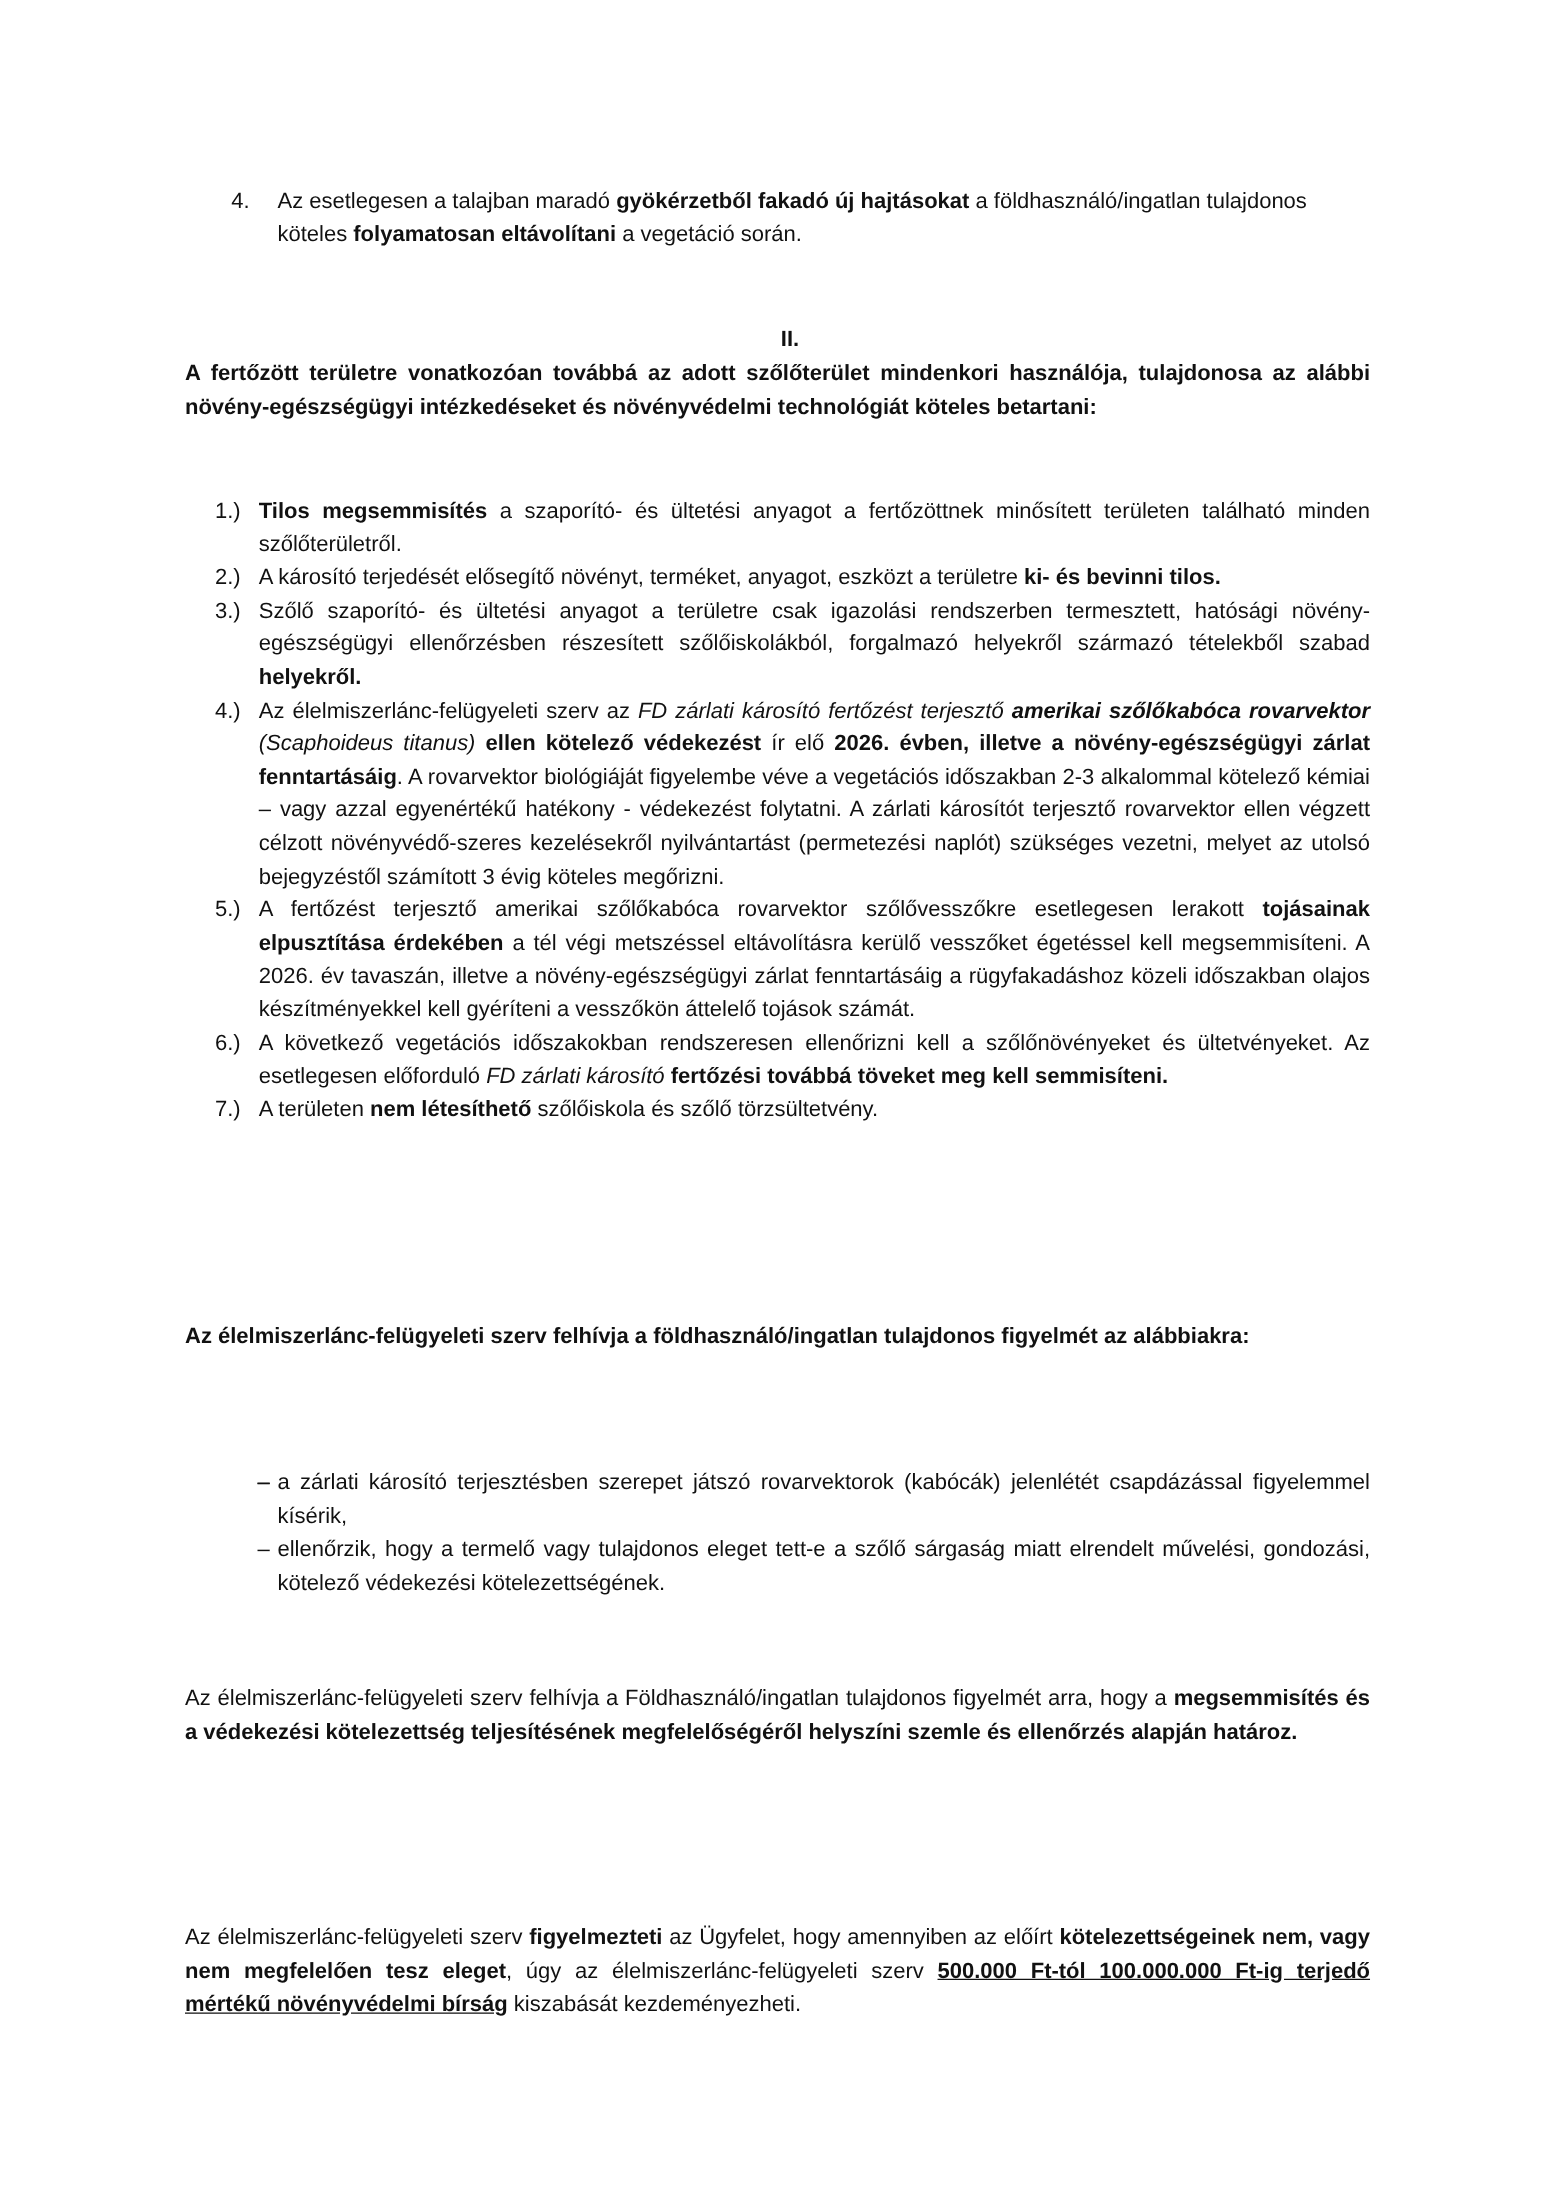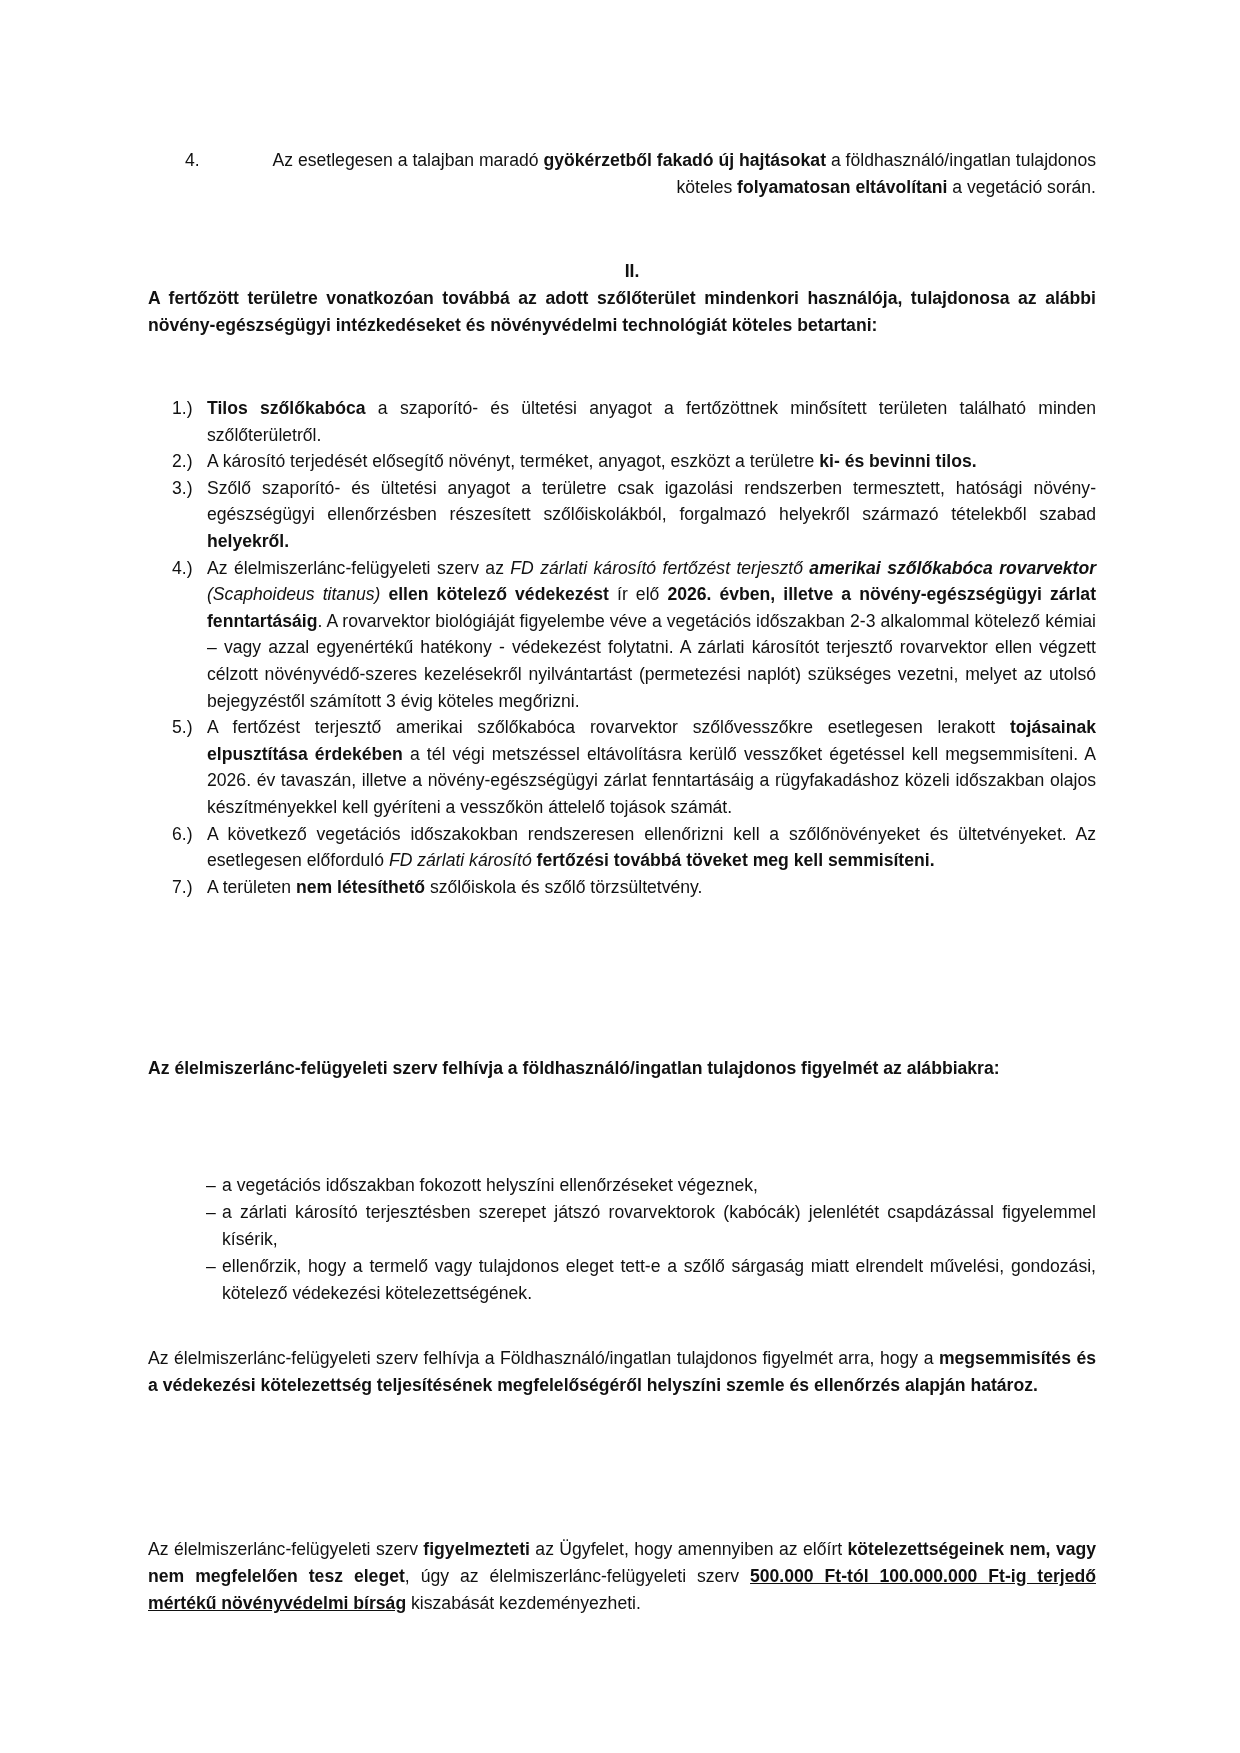--- a/index.html
+++ b/index.html
@@ -9,21 +9,21 @@
     font-size: 17.6px;
   }
   .page { position: absolute; left: 0; top: 0; width: 1240px; height: 1753px; }
   .block { position: absolute; left: 148px; width: 948px; line-height: 27px; text-align: justify; }
   b { font-weight: bold; }
   i { font-style: italic; }
 
   
   .top-item { position: absolute; top: 147px; left: 185px; width: 911px; line-height: 27px; }
   .top-item .num { position: absolute; left: 0; top: 0; }
-  .top-item .txt { margin-left: 37px; text-align: right; }
+  .top-item .txt { margin-left: 37px; text-align: left; }
 
   .section-num { position: absolute; top: 258px; left: 12px; width: 1240px; text-align: center; font-weight: bold; line-height: 27px; }
   .section-heading { top: 285px; font-weight: bold; }
 
   .numlist { position: absolute; top: 395px; left: 172px; width: 924px; }
   .numlist .li { position: relative; padding-left: 35px; line-height: 26.6px; text-align: justify; }
   .numlist .li .n { position: absolute; left: 0; top: 0; }
 
   .notice-heading { top: 1055px; font-weight: bold; }
   .intro { top: 1145px; }
@@ -44,21 +44,21 @@
     <span class="num">4.</span>
     <div class="txt"><span>Az esetlegesen a talajban maradó </span><b>gyökérzetből fakadó új hajtásokat</b><span> a földhasználó/ingatlan tulajdonos köteles </span><b>folyamatosan eltávolítani</b><span> a vegetáció során.</span></div>
   </div>
 
   <div class="section-num">II.</div>
   <div class="block section-heading">A fertőzött területre vonatkozóan továbbá az adott szőlőterület mindenkori használója, tulajdonosa az alábbi növény-egészségügyi intézkedéseket és növényvédelmi technológiát köteles betartani:</div>
 
   <div class="numlist">
     <div class="li">
       <span class="n">1.)</span>
-      <b>Tilos szőlőkabóca</b><span> a szaporító- és ültetési anyagot a fertőzöttnek minősített területen található minden szőlőterületről.</span>
+      <b>Tilos megsemmisítés</b><span> a szaporító- és ültetési anyagot a fertőzöttnek minősített területen található minden szőlőterületről.</span>
     </div>
     <div class="li">
       <span class="n">2.)</span>
       <span>A károsító terjedését elősegítő növényt, terméket, anyagot, eszközt a területre </span><b>ki- és bevinni tilos.</b>
     </div>
     <div class="li">
       <span class="n">3.)</span>
       <span>Szőlő szaporító- és ültetési anyagot a területre csak igazolási rendszerben termesztett, hatósági növény-egészségügyi ellenőrzésben részesített szőlőiskolákból, forgalmazó helyekről származó tételekből szabad </span><b>helyekről.</b>
     </div>
     <div class="li">
@@ -77,21 +77,20 @@
       <span class="n">7.)</span>
       <span>A területen </span><b>nem létesíthető</b><span> szőlőiskola és szőlő törzsültetvény.</span>
     </div>
   </div>
 
   <div class="block notice-heading">Az élelmiszerlánc-felügyeleti szerv felhívja a földhasználó/ingatlan tulajdonos figyelmét az alábbiakra:</div>
 
   <div class="dashlist">
     <div class="li">
       <span class="d">–</span>
-      <span>a vegetációs időszakban fokozott helyszíni ellenőrzéseket végeznek,</span>
     </div>
     <div class="li">
       <span class="d">–</span>
       <span>a zárlati károsító terjesztésben szerepet játszó rovarvektorok (kabócák) jelenlétét csapdázással figyelemmel kísérik,</span>
     </div>
     <div class="li">
       <span class="d">–</span>
       <span>ellenőrzik, hogy a termelő vagy tulajdonos eleget tett-e a szőlő sárgaság miatt elrendelt művelési, gondozási, kötelező védekezési kötelezettségének.</span>
     </div>
   </div>

